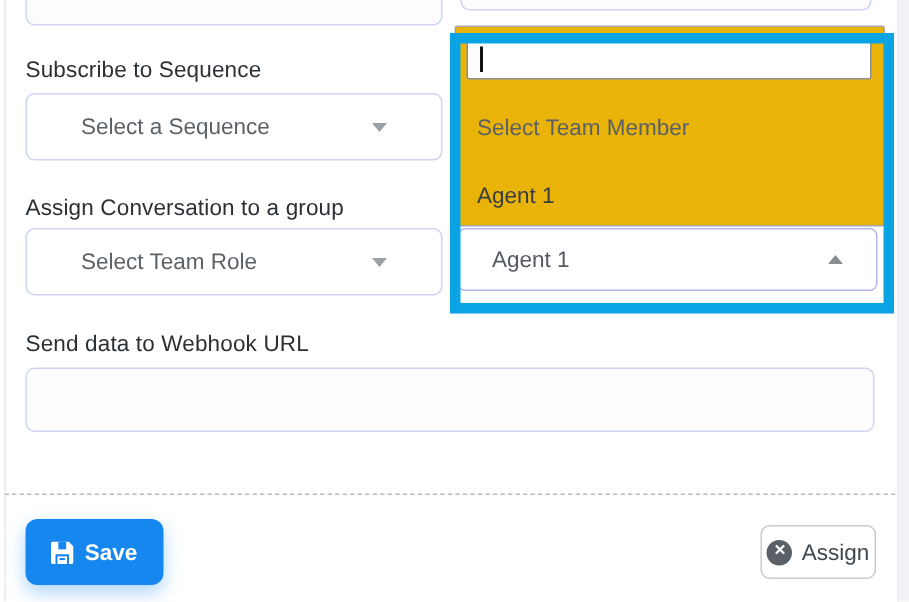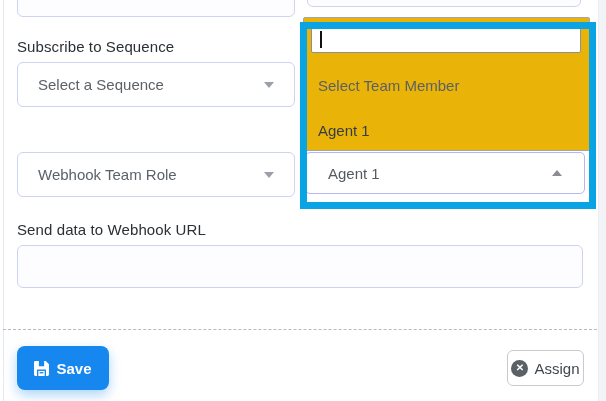--- a/index.html
+++ b/index.html
@@ -31,21 +31,21 @@
     font-size:15px; color:#2b3035; letter-spacing:.1px;text-align:center;
   }
   .lbl-1 { top:38px; }
   .lbl-2 { top:130px; }
   .lbl-3 { top:221px; }
 
   
   .select-box {
     position:absolute; left:17px; width:278px; height:45px;
     background:#fff; border:1px solid #cdd3f1; border-radius:6px;
-    display:flex; align-items:center; padding:0 20px;
+    display:flex; align-items:center; padding:0 36px;
     cursor:pointer;
   }
   .sel-1 { top:62px; }
   .sel-2 { top:152px; }
   .select-box .sel-text { font-size:15px; color:#5b6268; flex:1; }
   .caret-down {
     width:0; height:0;
     border-left:5px solid transparent; border-right:5px solid transparent;
     border-top:6px solid #9aa0a6;
   }
@@ -136,22 +136,23 @@
 
   <div class="top-input-left"></div>
   <div class="top-input-right"></div>
 
   <div class="form-label lbl-1">Subscribe to Sequence</div>
   <div class="select-box sel-1">
     <span class="sel-text">Select a Sequence</span>
     <span class="caret-down"></span>
   </div>
 
+  <div class="form-label lbl-2">Assign Conversation to a group</div>
   <div class="select-box sel-2">
-    <span class="sel-text">Webhook Team Role</span>
+    <span class="sel-text">Select Team Role</span>
     <span class="caret-down"></span>
   </div>
 
   <div class="form-label lbl-3">Send data to Webhook URL</div>
   <input class="webhook-input" type="text" value="" style="">
 
   <div class="dropdown-panel">
     <div class="dropdown-search">
       <span class="text-cursor"></span>
     </div>

